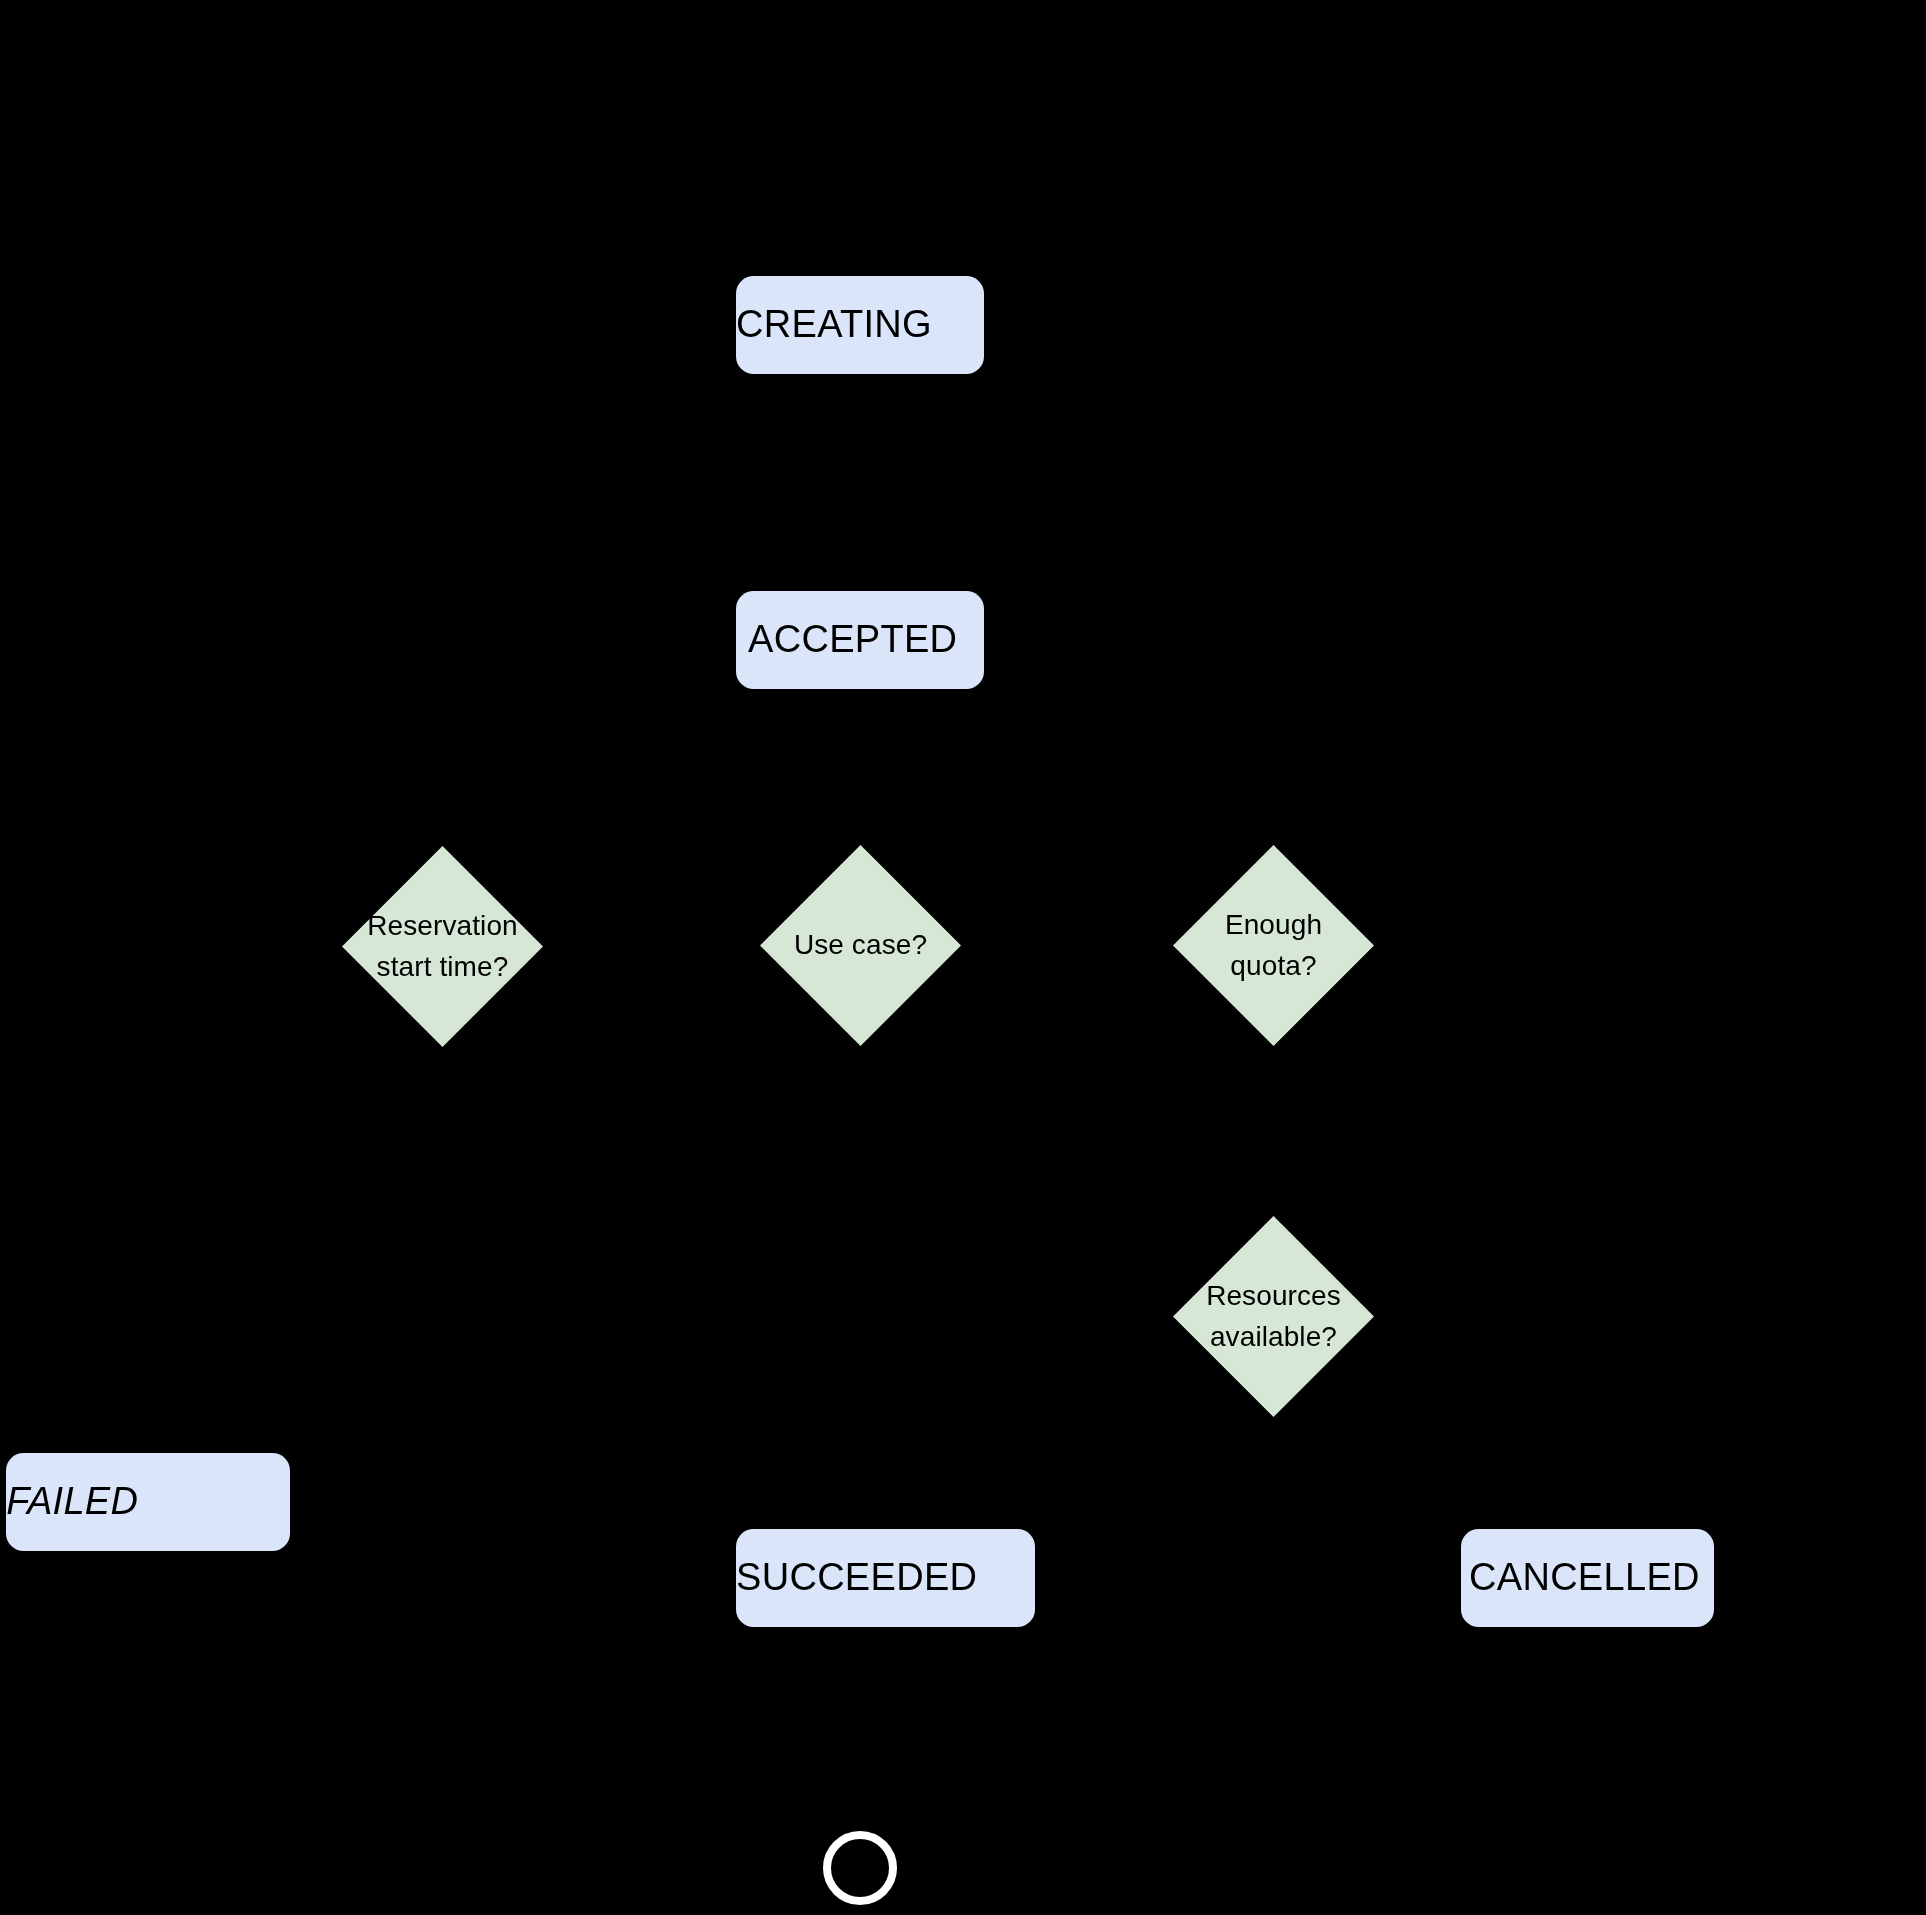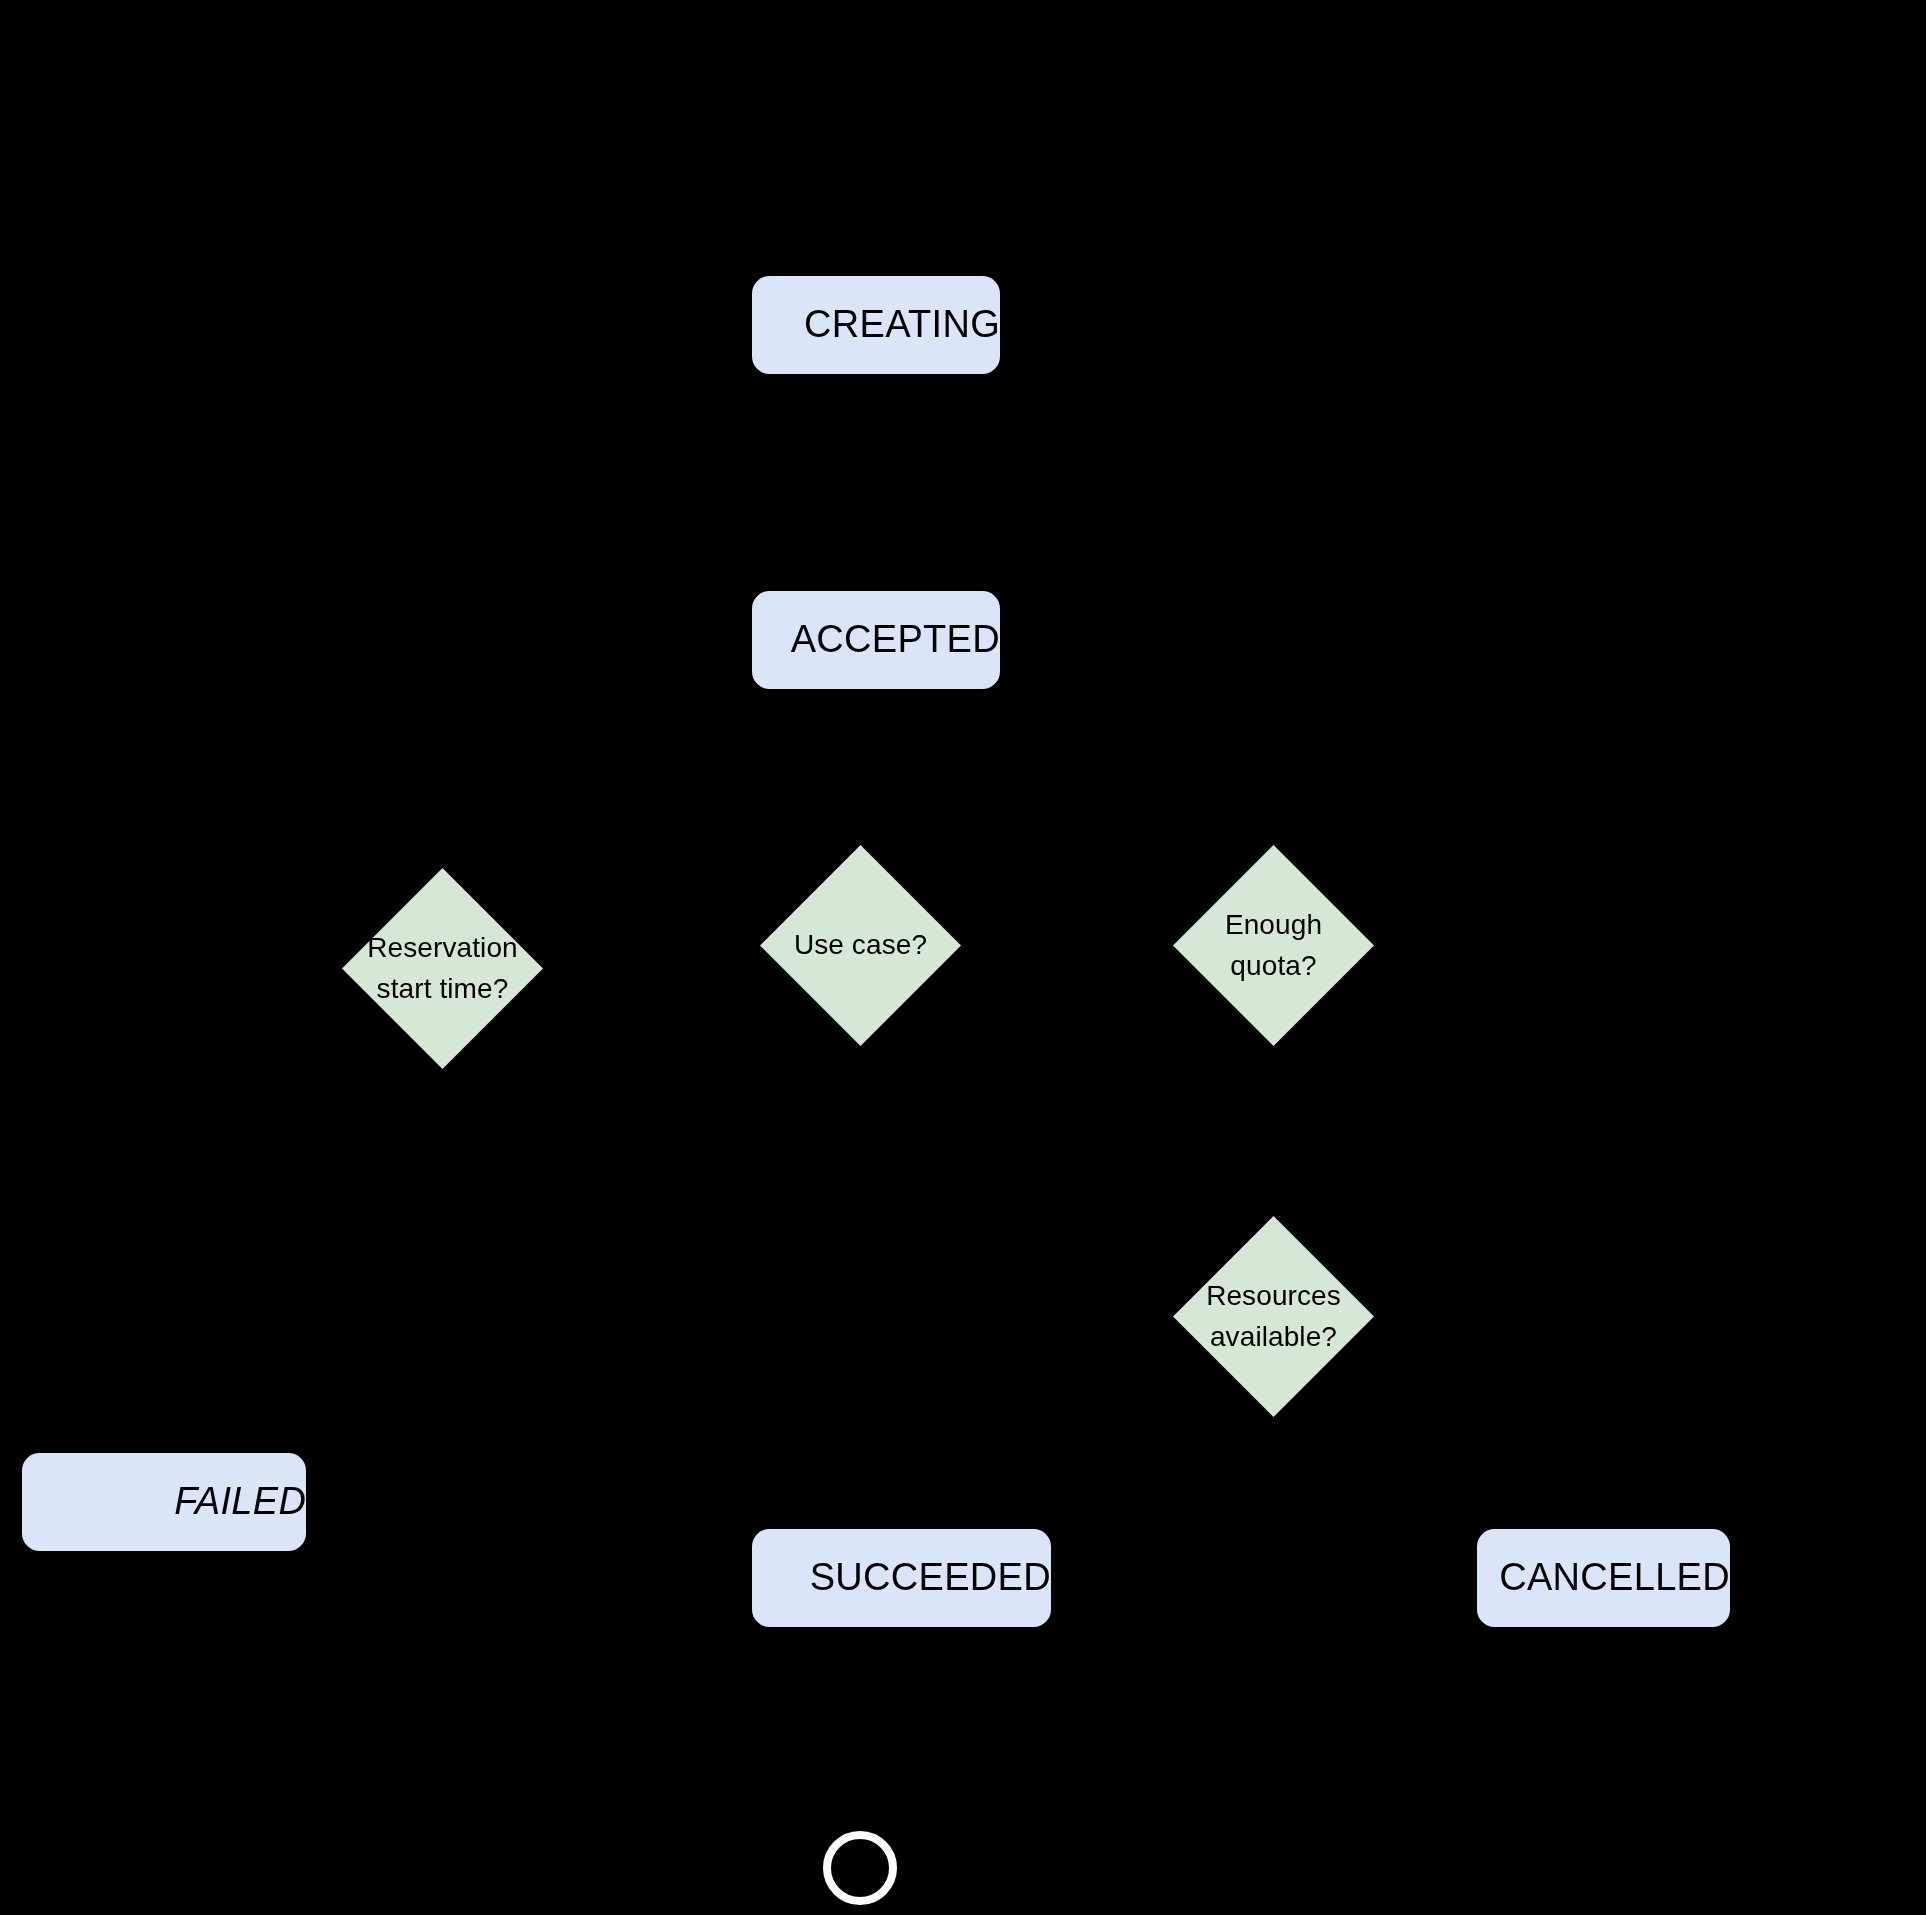--- a/index.html
+++ b/index.html
@@ -18,23 +18,22 @@
   }
 
   
   .state-node {
     position: absolute;
     box-sizing: border-box;
     background: #dae5f9;
     border-radius: 17.6px;
     display: flex;
     align-items: center;
-    justify-content: flex-end;
+    justify-content: flex-start;
     color: #000000;
-    margin-left: 16px;
   }
   .state-label {
     font-size: 38px;
     font-weight: 400;
     letter-spacing: 0.3px;
     line-height: 1.1;
     color: #000000;
     white-space: nowrap;
     text-align: center;
   }
@@ -116,21 +115,21 @@
   </div>
 
   <div class="state-node" style="left:736px; top:1529px; width:299px; height:98px;">
     <span class="state-label">SUCCEEDED</span>
   </div>
 
   <div class="state-node" style="left:1461px; top:1529px; width:253px; height:98px;padding-left:8px;">
     <span class="state-label">CANCELLED</span>
   </div>
 
-  <div class="decision-node" style="left:342px; top:868px; width:201px; height:201px;">
+  <div class="decision-node" style="left:342px; top:846px; width:201px; height:201px;">
     <span class="decision-shape"></span>
     <span class="decision-label">Reservation
 start time?</span>
   </div>
 
   <div class="decision-node" style="left:760px; top:845px; width:201px; height:201px;">
     <span class="decision-shape"></span>
     <span class="decision-label">Use case?</span>
   </div>
 

